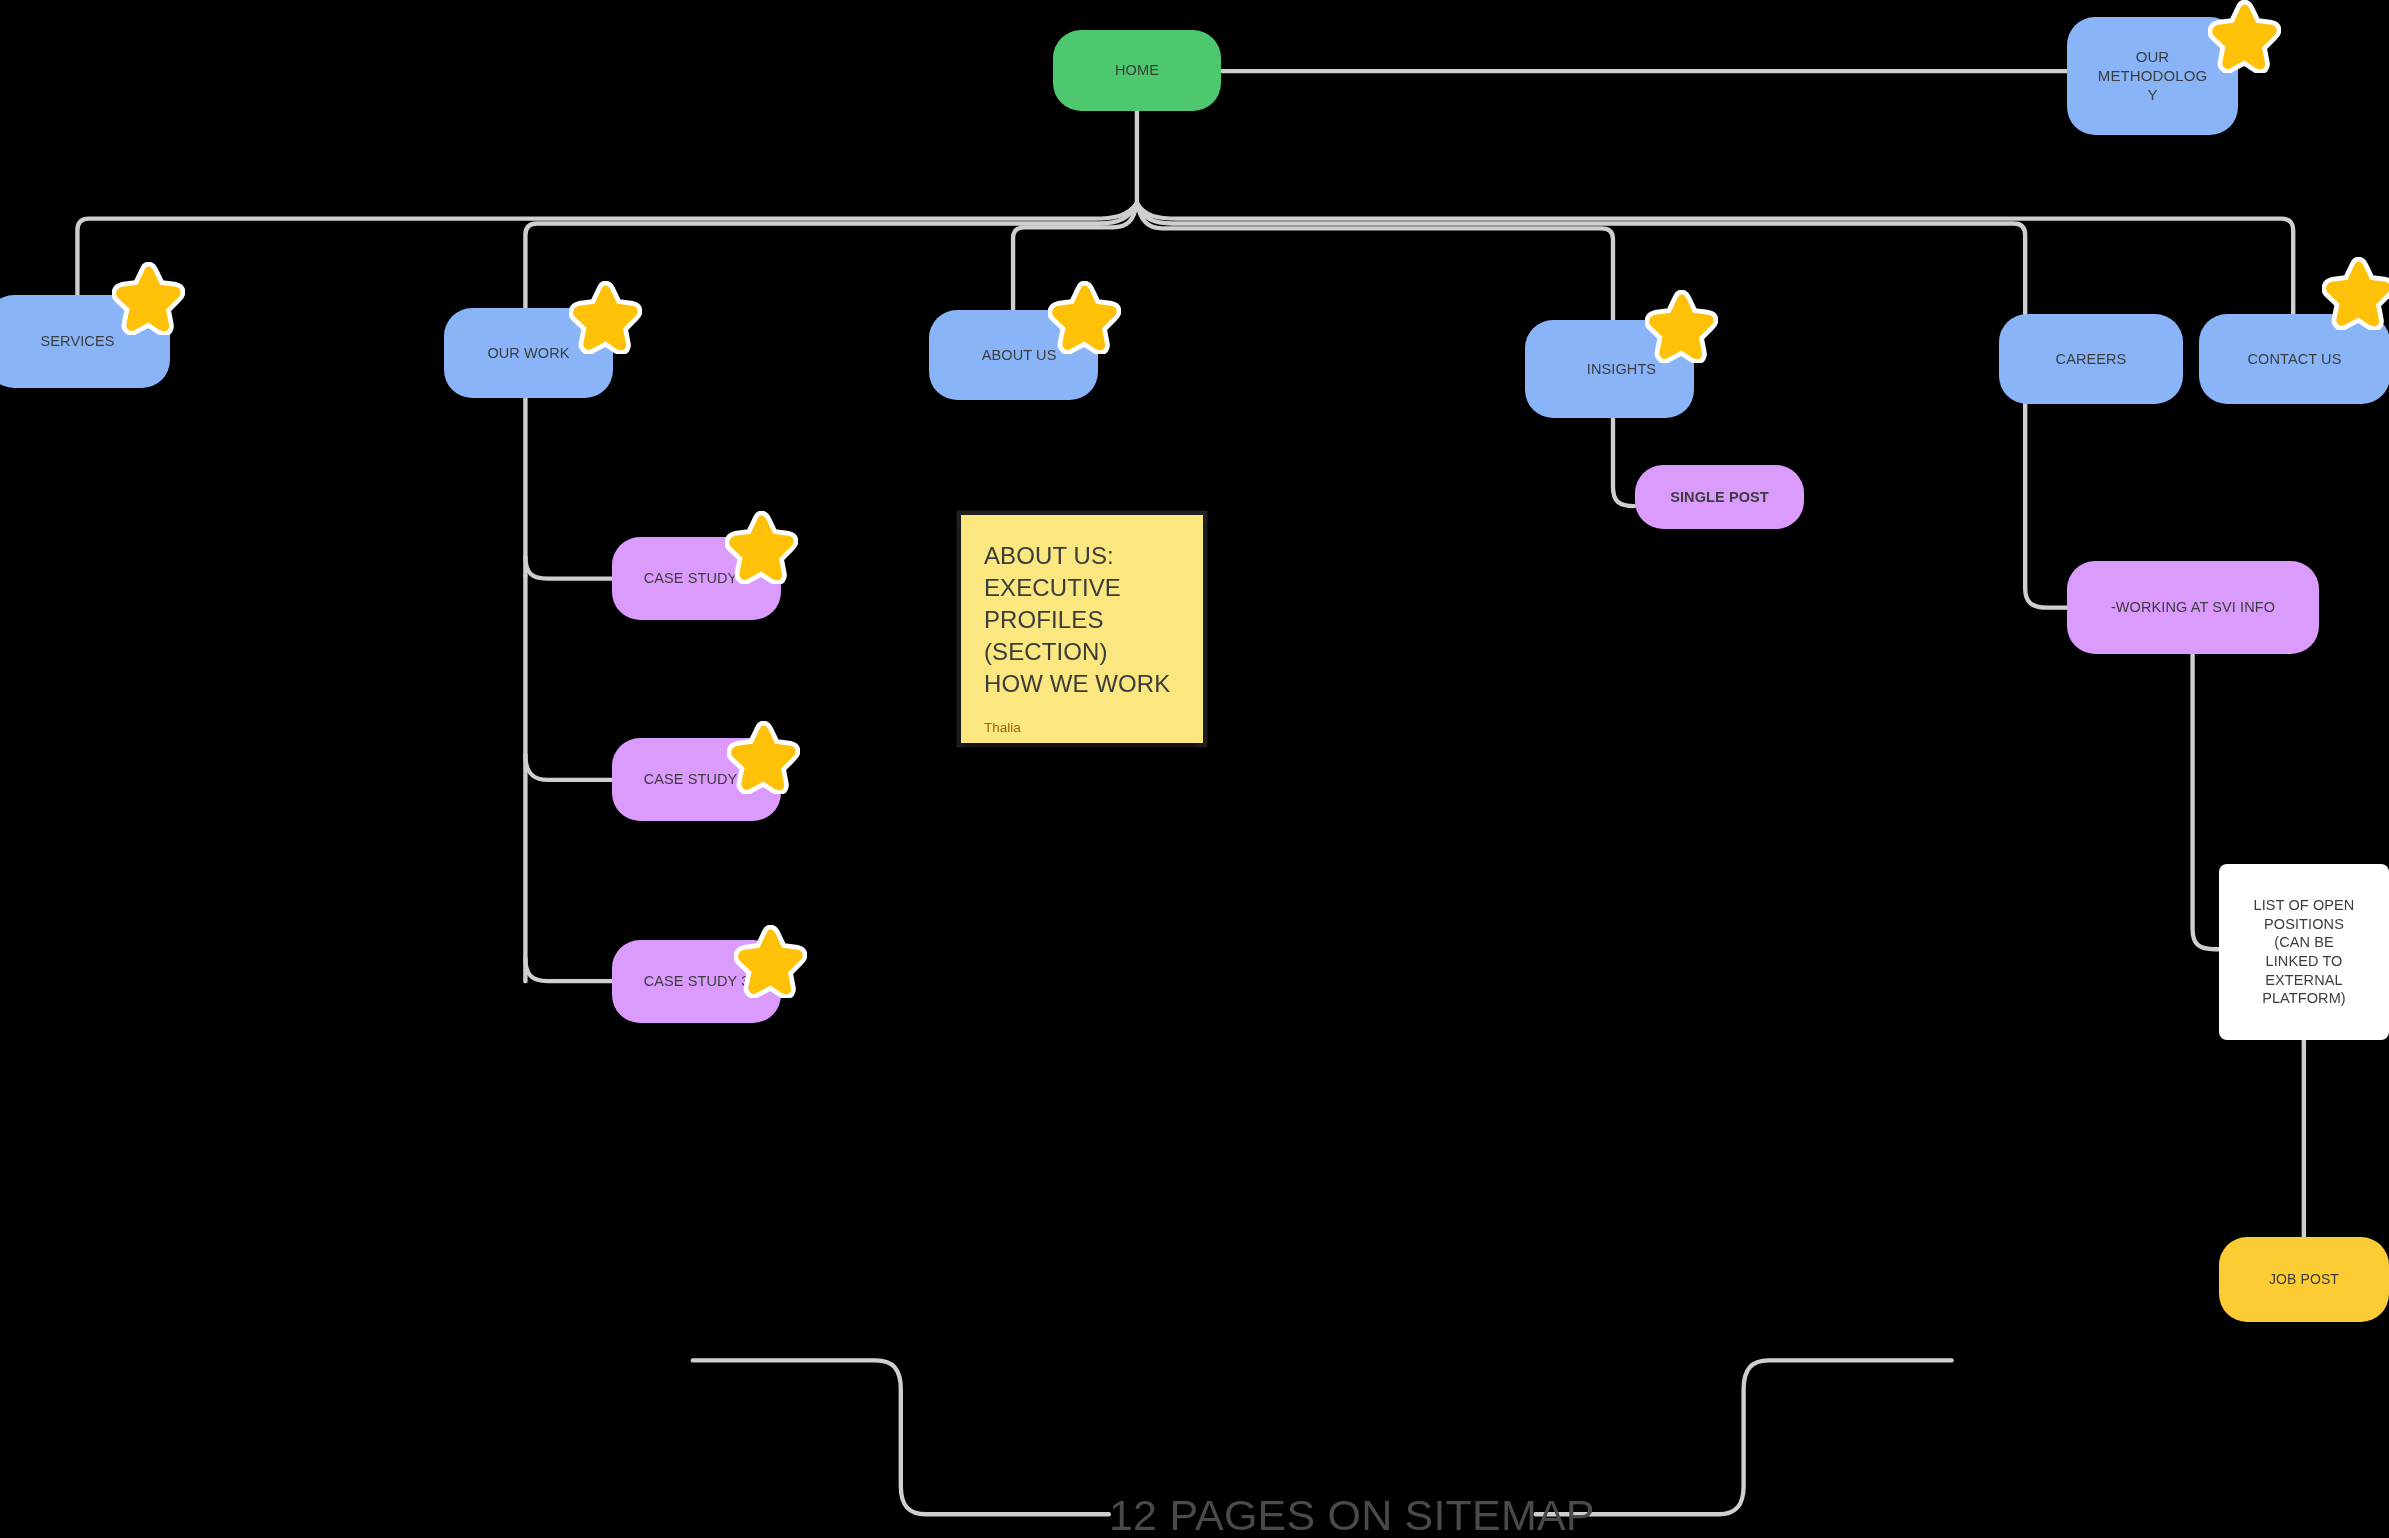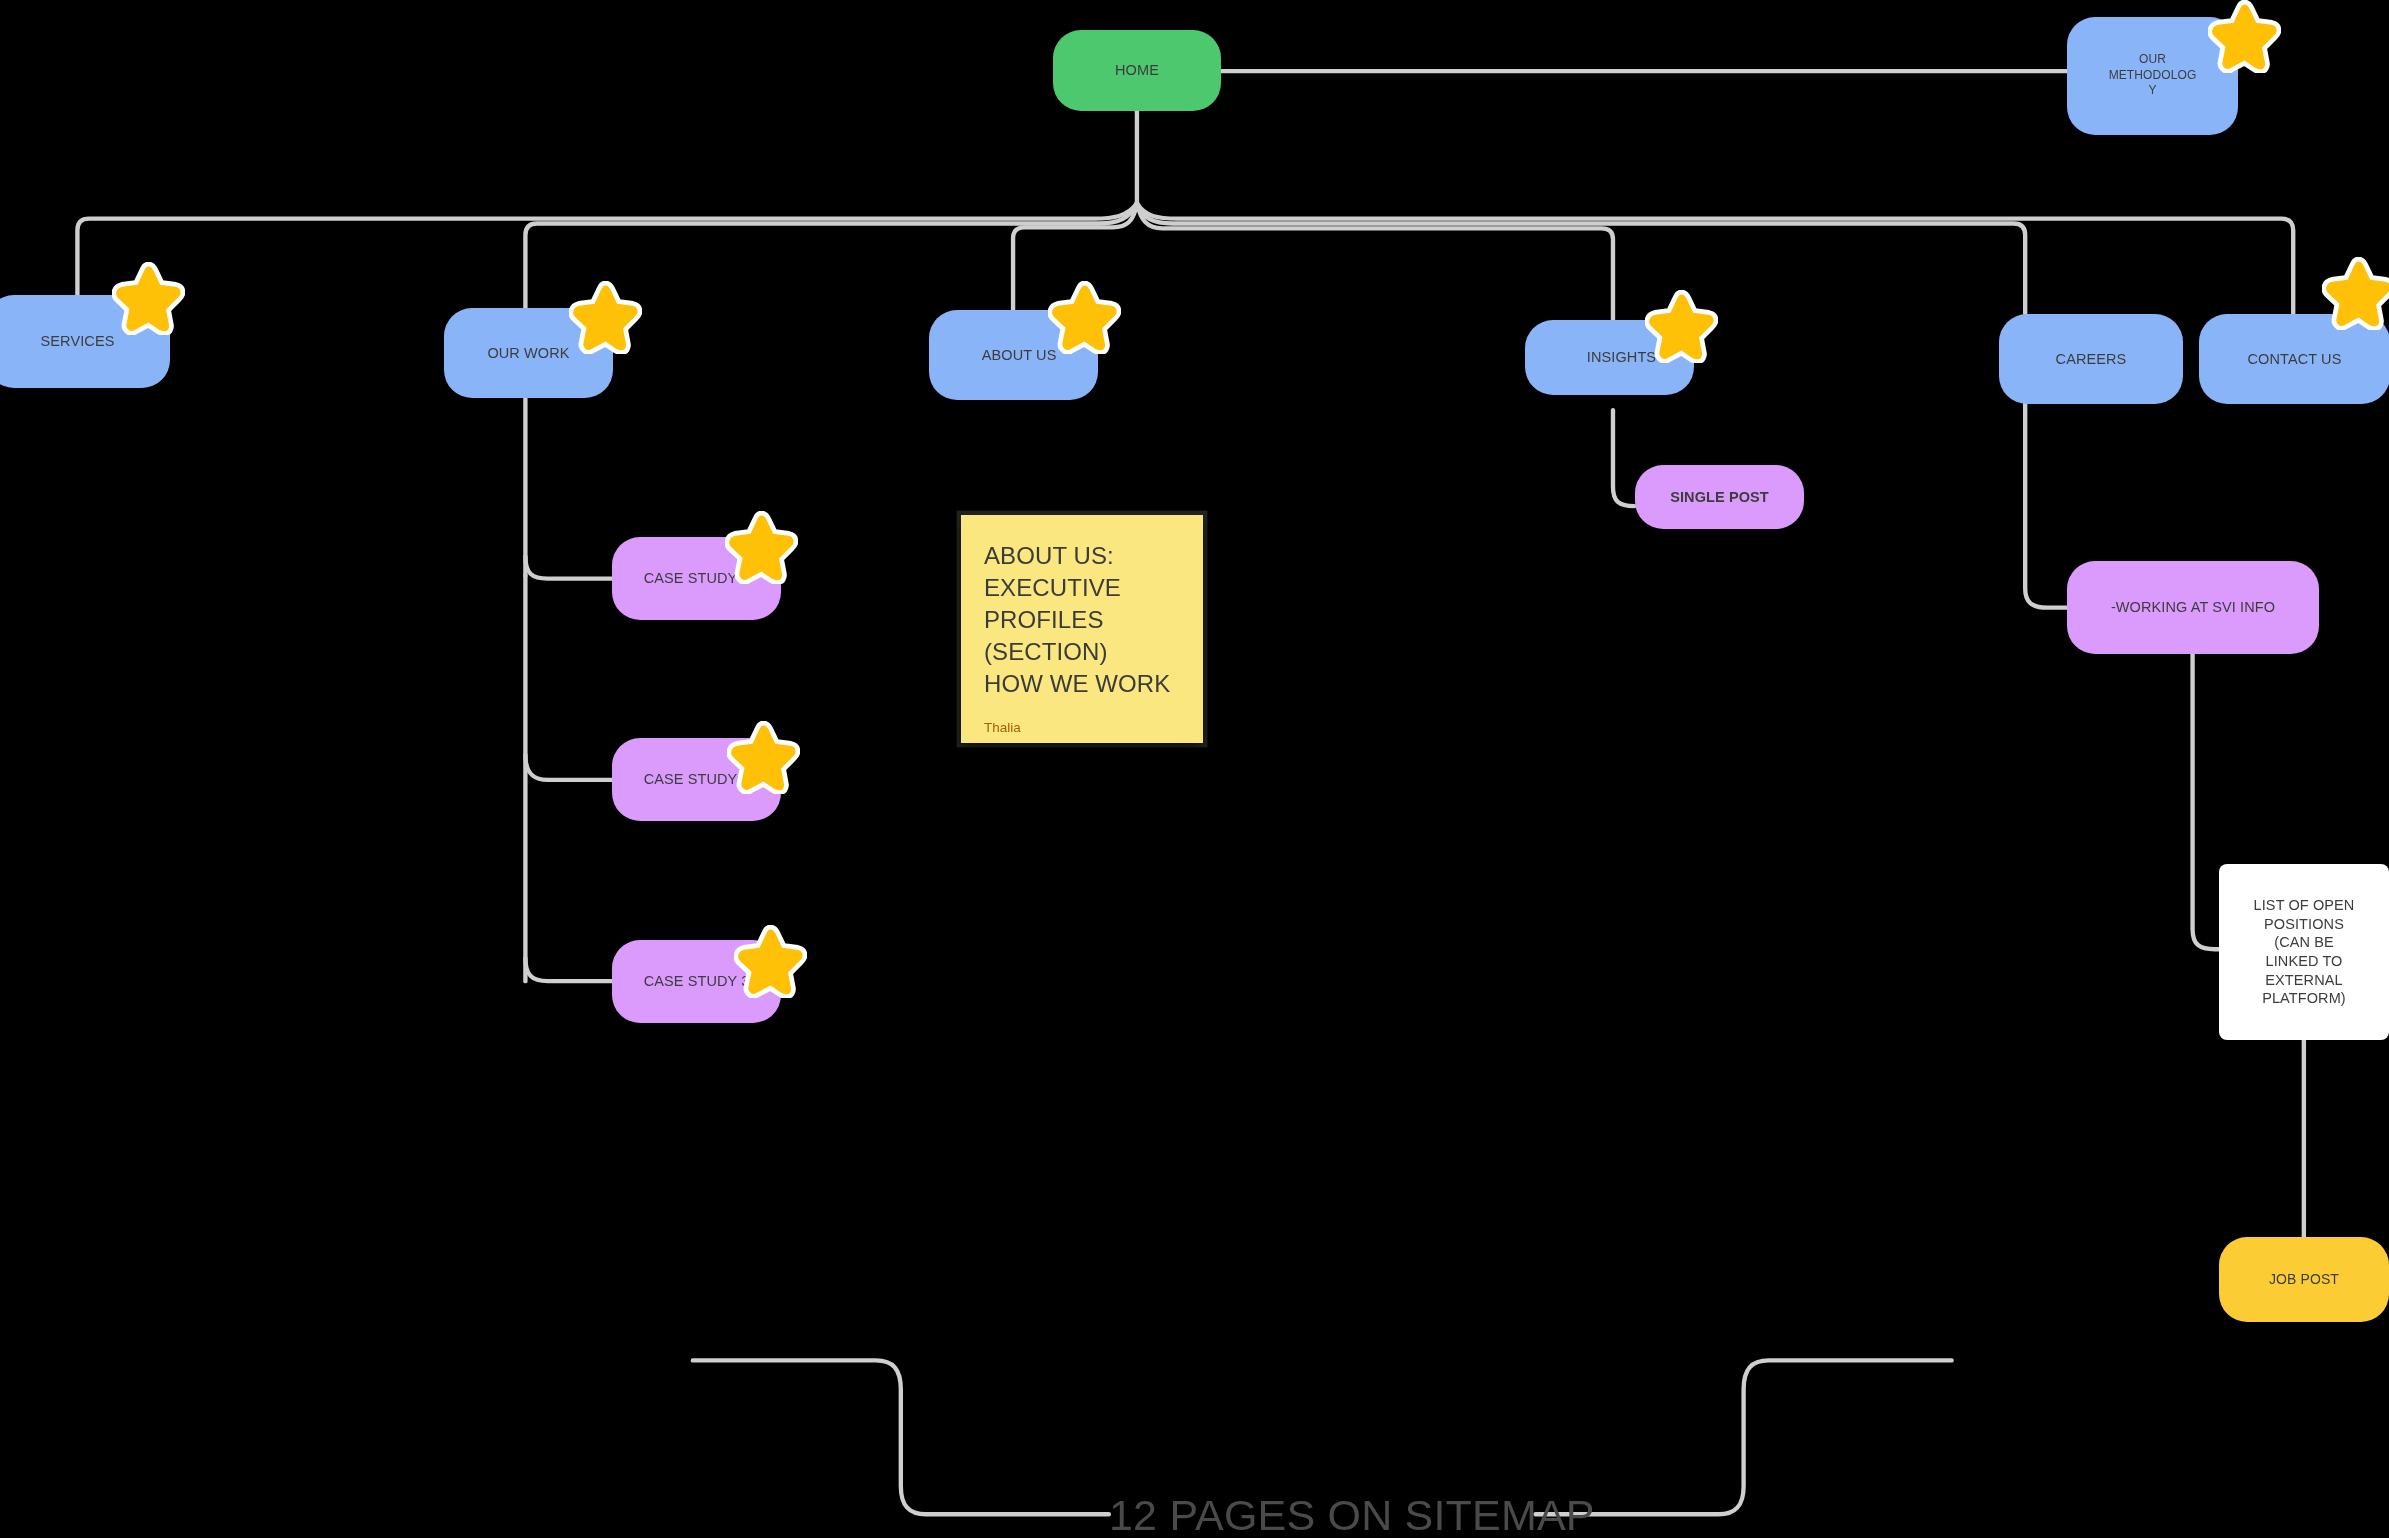--- a/index.html
+++ b/index.html
@@ -125,21 +125,21 @@
       <path d="M1432 2812 H1810 C1846 2812 1862 2830 1862 2872 V3072 C1862 3112 1878 3130 1914 3130 H2292"></path>
       <path d="M4034 2812 H3656 C3620 2812 3604 2830 3604 2872 V3072 C3604 3112 3588 3130 3552 3130 H3174"></path>
     </g>
   </svg>
 
   <div id="node-layer">
       <div class="node n-home" style="left: 1053px; top: 30px; width: 168px; height: 81px;">
         <span class="lbl" style="font-size: 14.5px; font-weight: 400;">HOME</span>
       </div>
       <div class="node n-blue" style="left: 2067px; top: 16.5px; width: 171px; height: 118px;">
-        <span class="lbl" style="font-size: 12px; font-weight: 400;">OUR
+        <span class="lbl" style="font-size: 15px; font-weight: 400;">OUR
 METHODOLOG
 Y</span>
       </div>
       <div class="star" style="left: 2208px; top: 0px;">
         <svg viewBox="0 0 100 100" xmlns="http://www.w3.org/2000/svg">
           <path d="M50 6 C53 6 55 8 57 12 L66 31 L87 34 C92 35 94 38 94 42 C94 45 92 47 89 50 L74 65 L78 86 C79 91 76 95 72 95 C70 95 68 94 65 93 L50 83 L31 93 C28 95 25 95 23 93 C20 91 19 88 20 84 L24 64 L9 50 C6 47 5 44 6 41 C7 37 10 35 14 34 L35 31 L44 12 C46 8 47 6 50 6 Z" fill="#FFC107" stroke="#FFFFFF" stroke-width="13" stroke-linejoin="round" paint-order="stroke fill"></path>
         </svg>
       </div>
       <div class="node n-blue" style="left: -14.5px; top: 295px; width: 184px; height: 93px;">
         <span class="lbl" style="font-size: 14.5px; font-weight: 400;">SERVICES</span>
@@ -158,21 +158,21 @@
         </svg>
       </div>
       <div class="node n-blue" style="left: 929px; top: 310px; width: 169px; height: 90px;">
         <span class="lbl" style="font-size: 14.5px; font-weight: 400; padding-left: 18px;">ABOUT US</span>
       </div>
       <div class="star" style="left: 1048px; top: 281px;">
         <svg viewBox="0 0 100 100" xmlns="http://www.w3.org/2000/svg">
           <path d="M50 6 C53 6 55 8 57 12 L66 31 L87 34 C92 35 94 38 94 42 C94 45 92 47 89 50 L74 65 L78 86 C79 91 76 95 72 95 C70 95 68 94 65 93 L50 83 L31 93 C28 95 25 95 23 93 C20 91 19 88 20 84 L24 64 L9 50 C6 47 5 44 6 41 C7 37 10 35 14 34 L35 31 L44 12 C46 8 47 6 50 6 Z" fill="#FFC107" stroke="#FFFFFF" stroke-width="13" stroke-linejoin="round" paint-order="stroke fill"></path>
         </svg>
       </div>
-      <div class="node n-blue" style="left: 1525px; top: 320px; width: 169px; height: 75px; padding-left: 24px;">
+      <div class="node n-blue" style="left: 1525px; top: 320px; width: 169px; height: 98px; padding-left: 24px;">
         <span class="lbl" style="font-size: 14.5px; font-weight: 400;">INSIGHTS</span>
       </div>
       <div class="star" style="left: 1645px; top: 290px;">
         <svg viewBox="0 0 100 100" xmlns="http://www.w3.org/2000/svg">
           <path d="M50 6 C53 6 55 8 57 12 L66 31 L87 34 C92 35 94 38 94 42 C94 45 92 47 89 50 L74 65 L78 86 C79 91 76 95 72 95 C70 95 68 94 65 93 L50 83 L31 93 C28 95 25 95 23 93 C20 91 19 88 20 84 L24 64 L9 50 C6 47 5 44 6 41 C7 37 10 35 14 34 L35 31 L44 12 C46 8 47 6 50 6 Z" fill="#FFC107" stroke="#FFFFFF" stroke-width="13" stroke-linejoin="round" paint-order="stroke fill"></path>
         </svg>
       </div>
       <div class="node n-blue" style="left: 1999px; top: 314px; width: 184px; height: 90px;">
         <span class="lbl" style="font-size: 14.5px; font-weight: 400;">CAREERS</span>
       </div>

